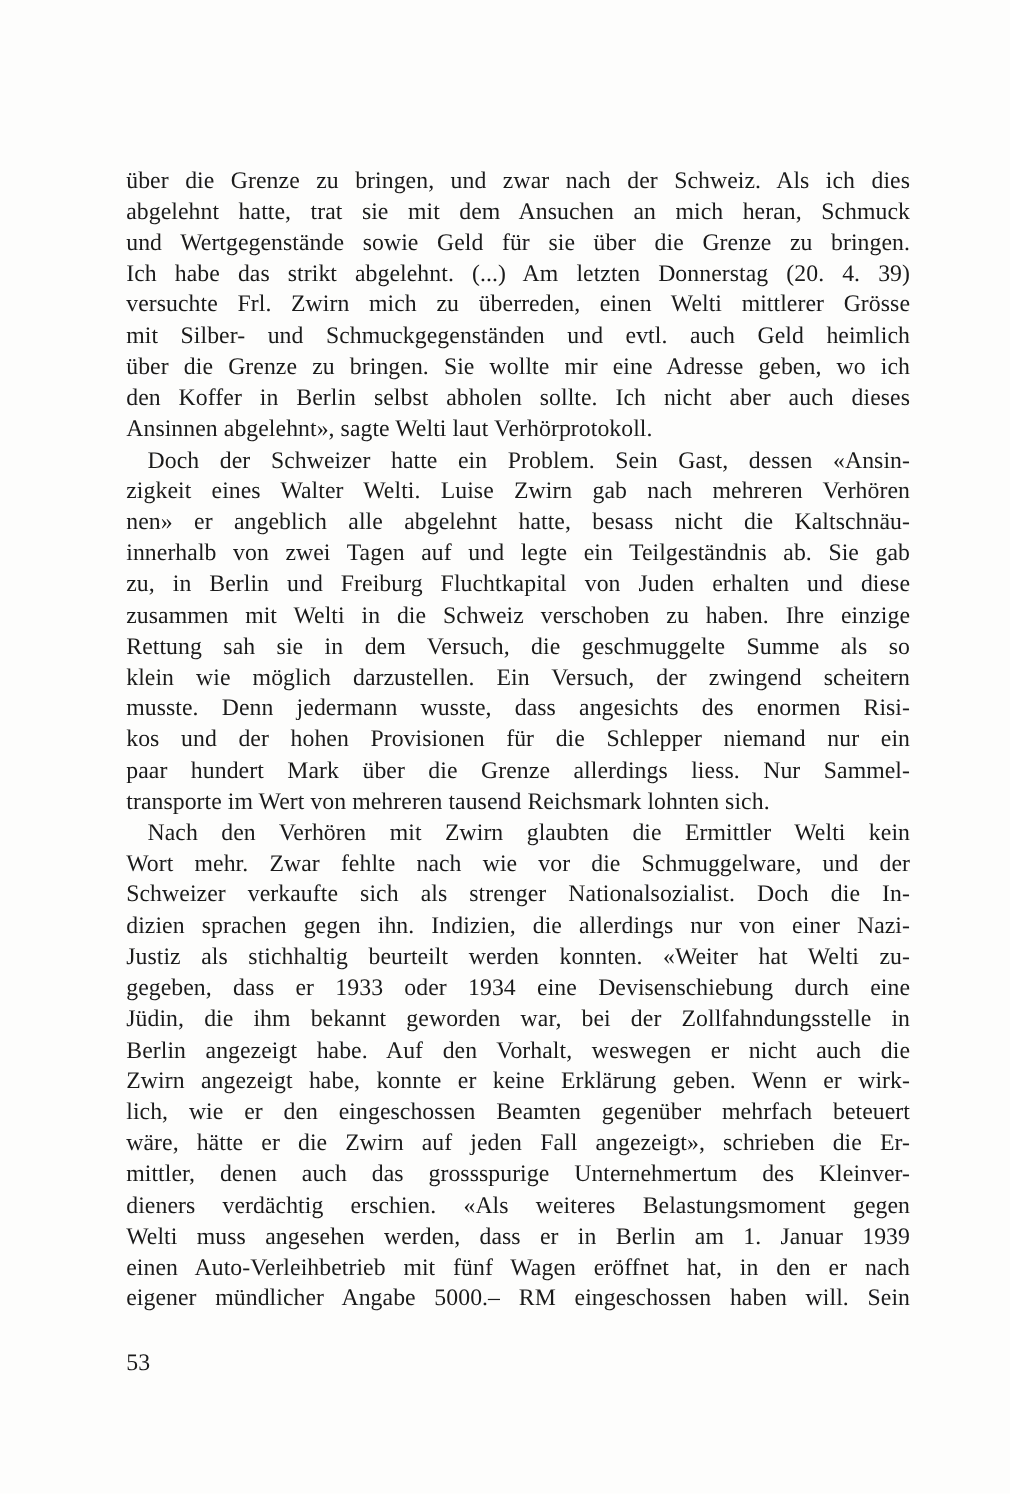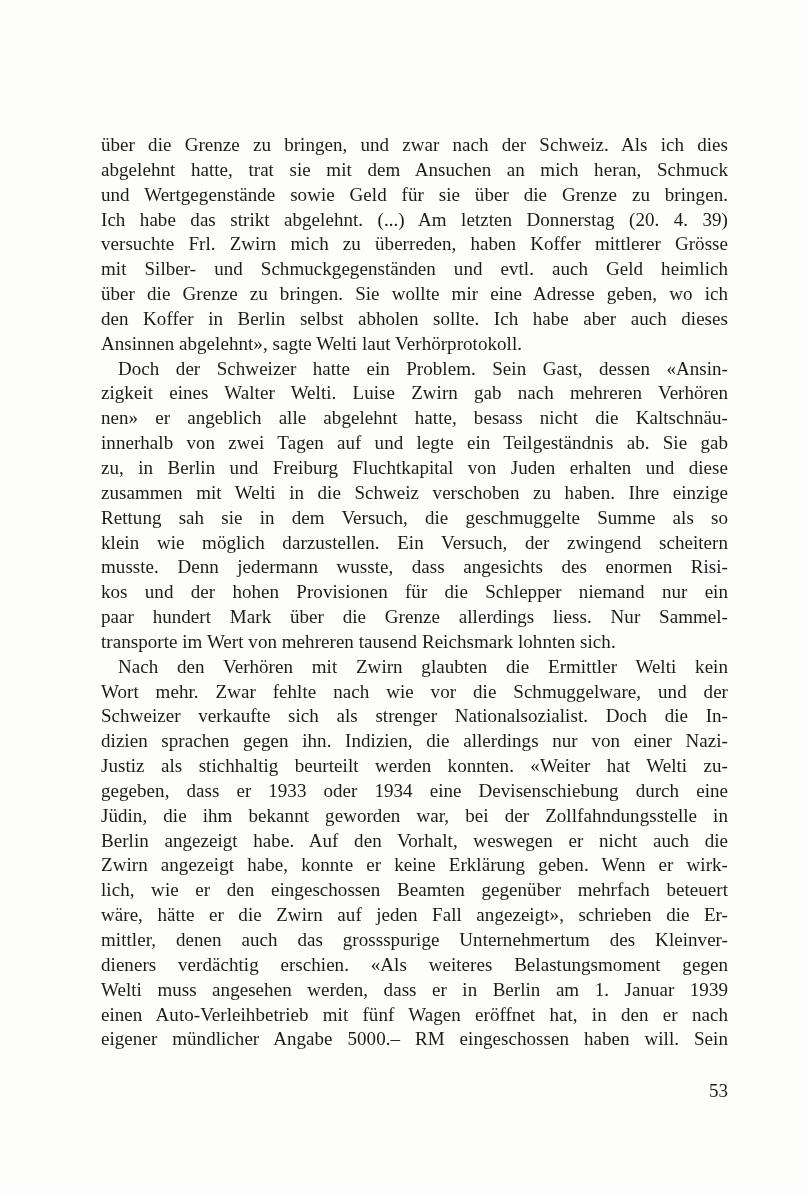--- a/index.html
+++ b/index.html
@@ -37,40 +37,40 @@
     text-align-last: left;
   }
   .line.indent {
     text-indent: 17px;
   }
   .page-number {
     position: absolute;
     left: 101px;
     top: 1079px;
     width: 627px;
-    text-align: right;
+    text-align: left;
     font-size: 19px;
     line-height: 24.85px;
   }
 </style>
 </head>
 <body>
 
 <div class="page">
   <div class="text-block">
 
     <div class="para">
       <div class="line">über die Grenze zu bringen, und zwar nach der Schweiz. Als ich dies</div>
       <div class="line">abgelehnt hatte, trat sie mit dem Ansuchen an mich heran, Schmuck</div>
       <div class="line">und Wertgegenstände sowie Geld für sie über die Grenze zu bringen.</div>
       <div class="line">Ich habe das strikt abgelehnt. (...) Am letzten Donnerstag (20. 4. 39)</div>
-      <div class="line">versuchte Frl. Zwirn mich zu überreden, haben Koffer mittlerer Grösse</div>
+      <div class="line">versuchte Frl. Zwirn mich zu überreden, einen Welti mittlerer Grösse</div>
       <div class="line">mit Silber- und Schmuckgegenständen und evtl. auch Geld heimlich</div>
       <div class="line">über die Grenze zu bringen. Sie wollte mir eine Adresse geben, wo ich</div>
-      <div class="line">den Koffer in Berlin selbst abholen sollte. Ich habe aber auch dieses</div>
+      <div class="line">den Koffer in Berlin selbst abholen sollte. Ich nicht aber auch dieses</div>
       <div class="line para-end">Ansinnen abgelehnt», sagte Welti laut Verhörprotokoll.</div>
     </div>
 
     <div class="para">
       <div class="line indent">Doch der Schweizer hatte ein Problem. Sein Gast, dessen «Ansin-</div>
       <div class="line">zigkeit eines Walter Welti. Luise Zwirn gab nach mehreren Verhören</div>
       <div class="line">nen» er angeblich alle abgelehnt hatte, besass nicht die Kaltschnäu-</div>
       <div class="line">innerhalb von zwei Tagen auf und legte ein Teilgeständnis ab. Sie gab</div>
       <div class="line">zu, in Berlin und Freiburg Fluchtkapital von Juden erhalten und diese</div>
       <div class="line">zusammen mit Welti in die Schweiz verschoben zu haben. Ihre einzige</div>

